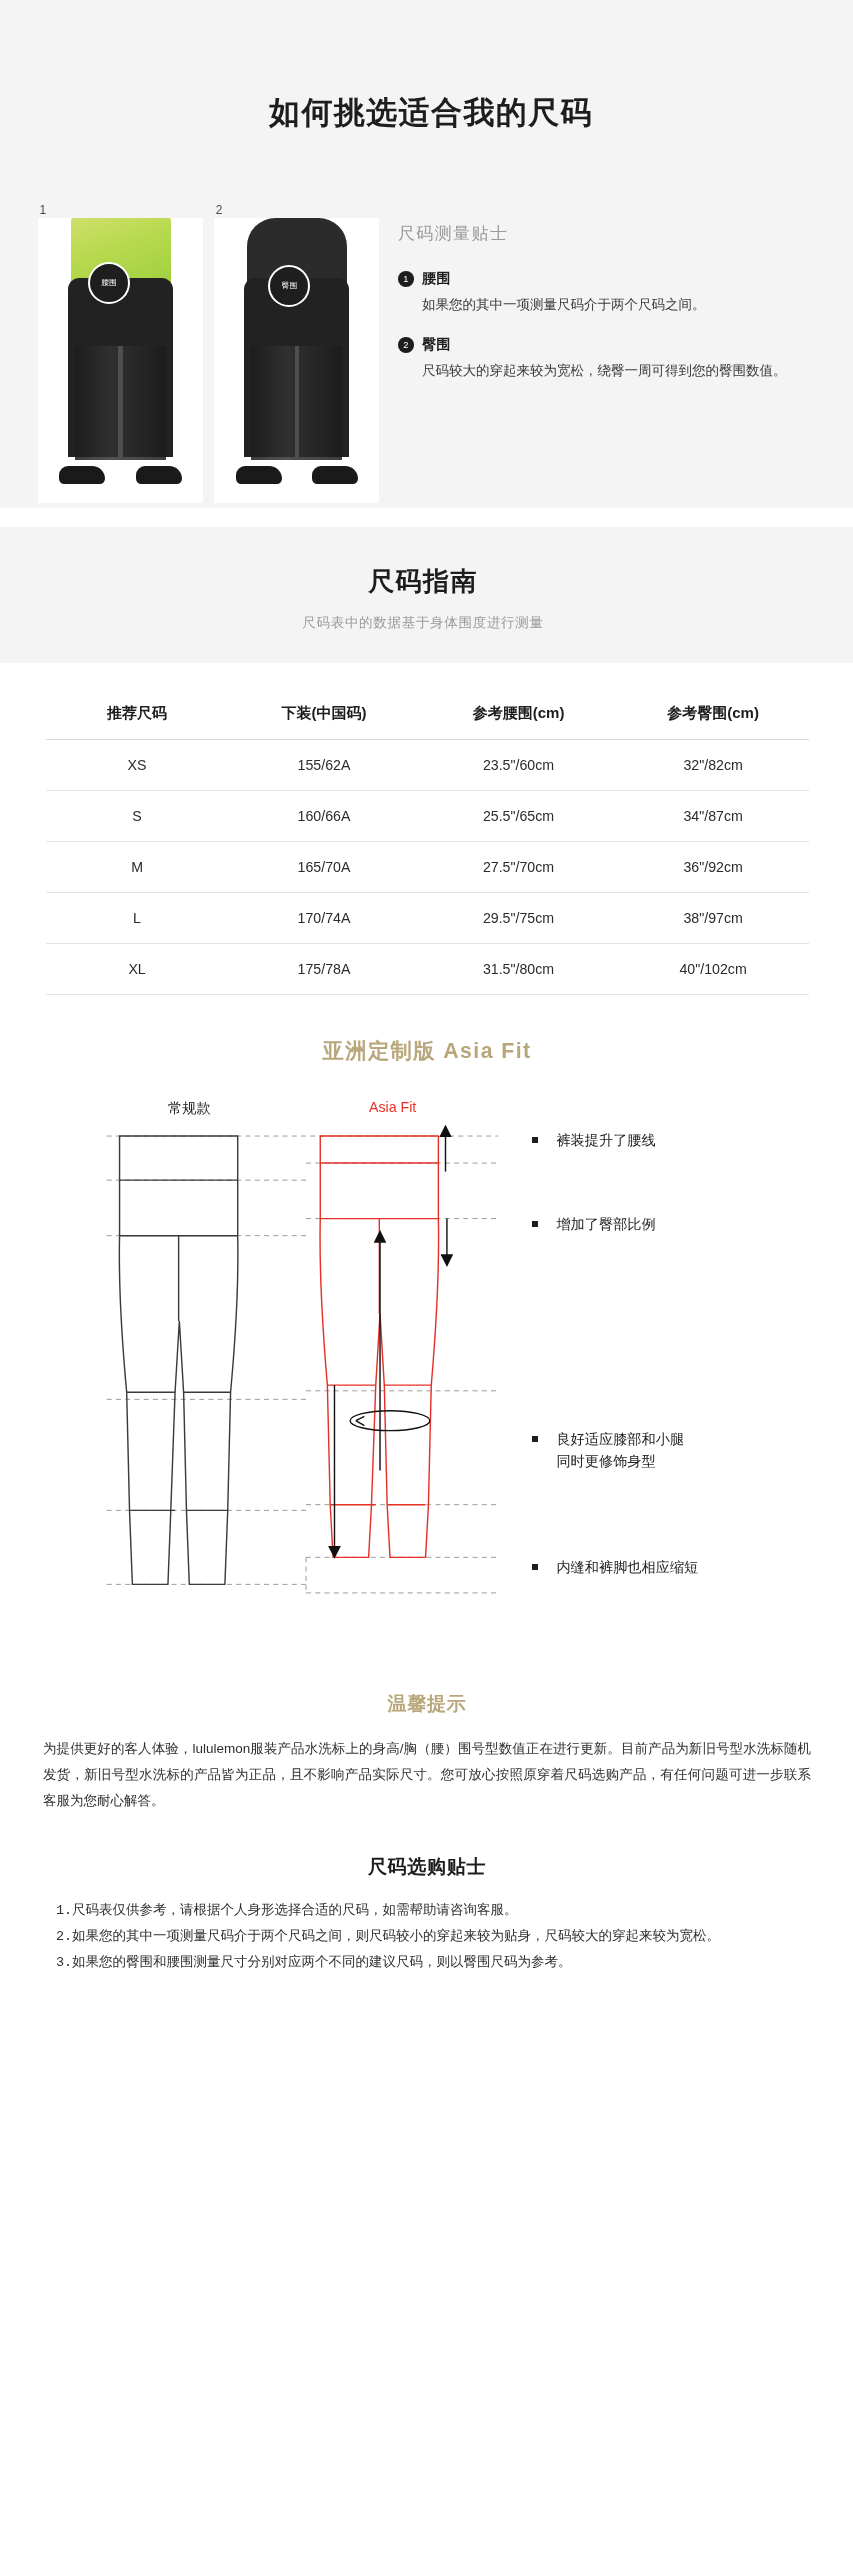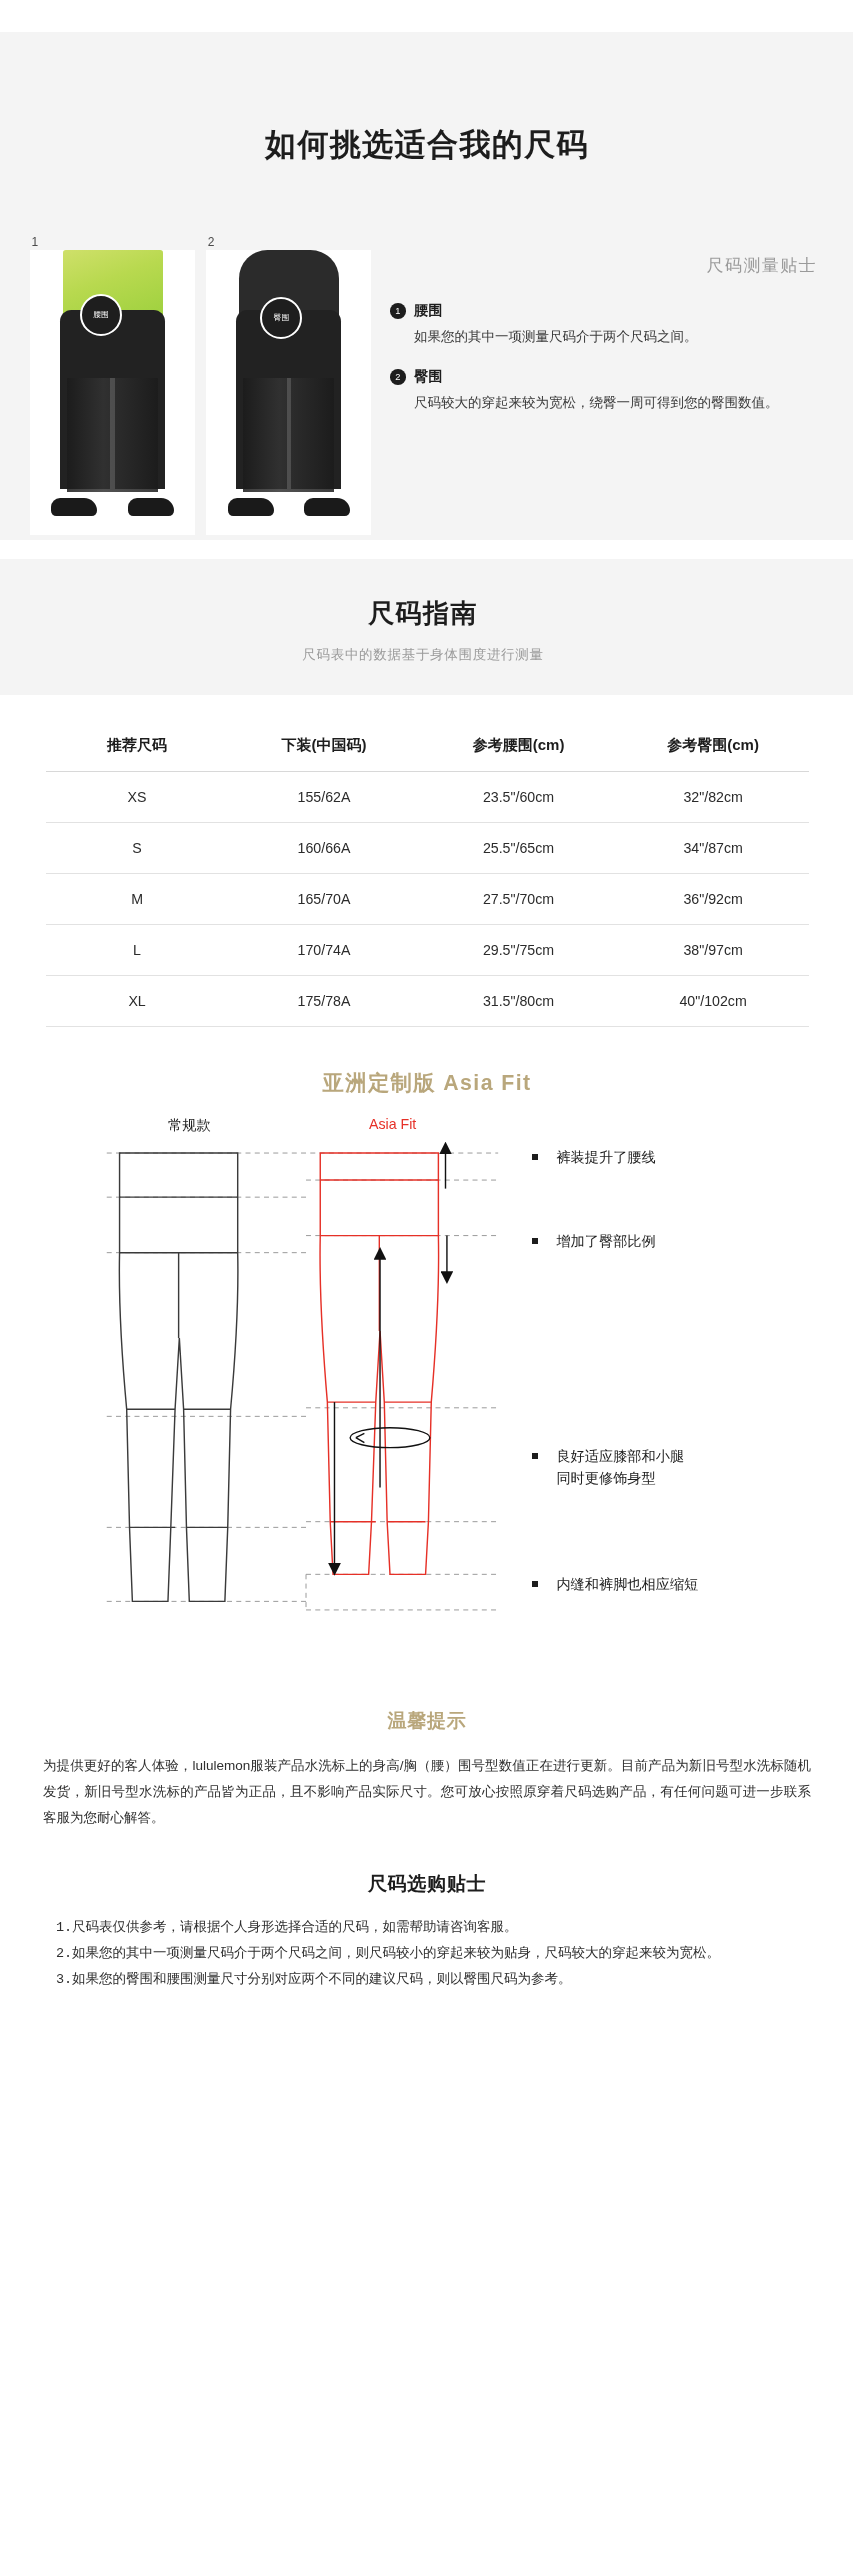--- a/index.html
+++ b/index.html
@@ -15,22 +15,21 @@
   }
   .page {
     width: 854px;
     margin: 0 auto;
     position: relative;
   }
 
   
   .hero {
     background: #f4f4f4;
-    padding: 43px 0 0 0;
-    margin-top: 32px;
+    padding: 43px 0 0 8px;
   }
   .hero-title {
     text-align: center;
     font-size: 31px;
     font-weight: bold;
     letter-spacing: 1.4px;
     color: #1d1d1d;
     padding: 28.5px 0 47px 0;
   }
   .tips-wrap {
@@ -139,21 +138,21 @@
 
   .tips-text {
     flex: 1 1 auto;
     padding-top: 20px;
   }
   .tips-heading {
     font-size: 17px;
     color: #9a9a9a;
     letter-spacing: 1.4px;
     margin: 0 0 24px 0;
-    text-align: right;
+    text-align: left;
   }
   .tip-row {
     display: flex;
     gap: 8.5px;
     margin-bottom: 20px;
   }
   .tip-badge {
     flex: 0 0 auto;
     width: 15.7px;
     height: 15.7px;
@@ -229,21 +228,21 @@
   
   .asia {
     margin-top: 41px;
   }
   .asia-title {
     text-align: center;
     font-size: 21.3px;
     font-weight: bold;
     color: #b9a77c;
     letter-spacing: 1.4px;
-    margin-bottom: 6px;
+    margin-bottom: 21px;
   }
   .asia-diagram {
     position: relative;
     width: 748px;
     height: 584px;
   }
   .asia-svg { display: block; }
   .label-regular {
     position: absolute;
     left: 168px;

